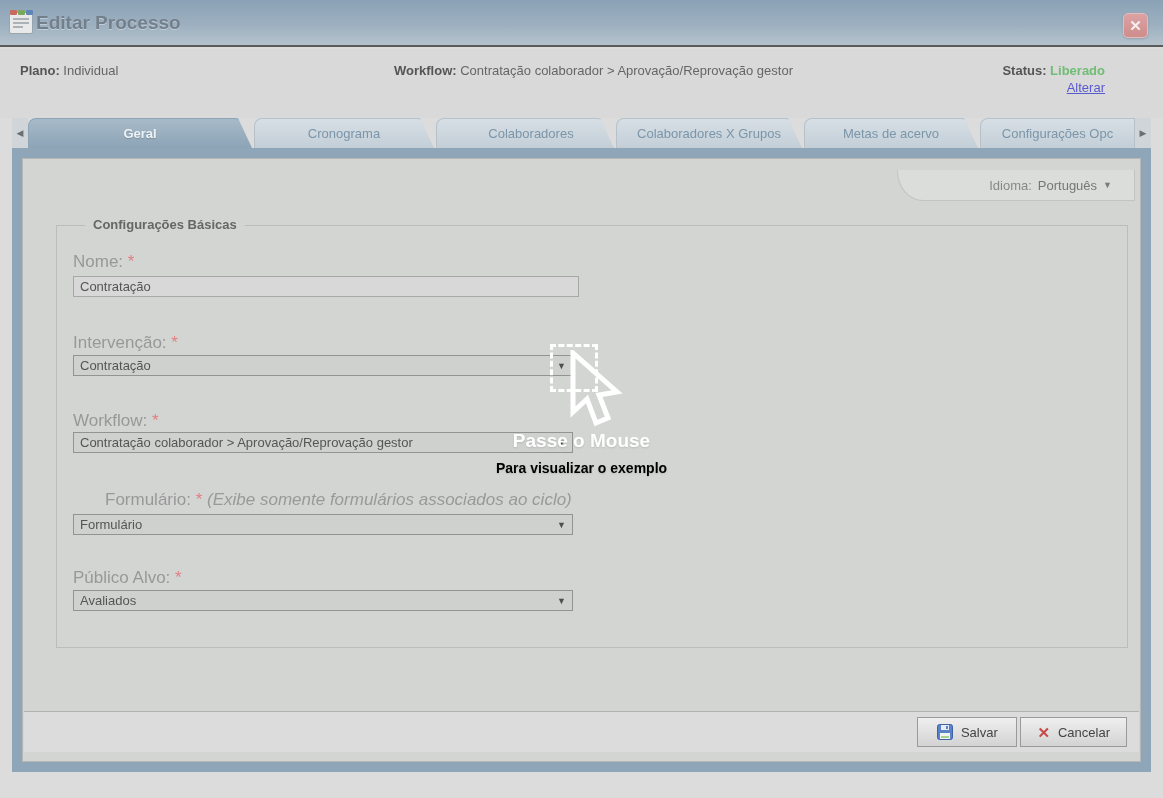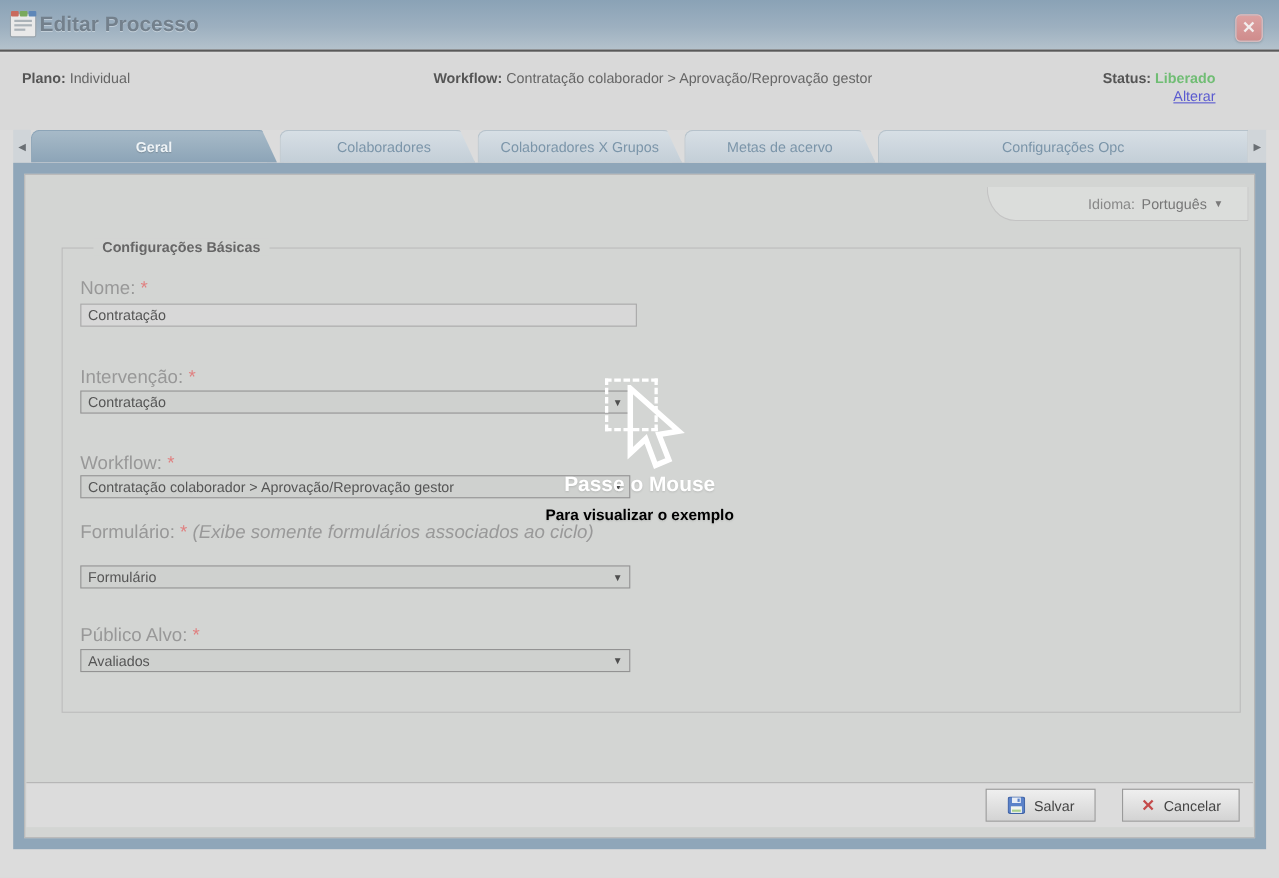--- a/index.html
+++ b/index.html
@@ -75,21 +75,21 @@
     background:#d8d8d8; border:1px solid #a8a8a8; font-size:13px; color:#555;
     padding:0 6px; font-family:"Liberation Sans", sans-serif; }
   .sel { position:absolute; left:16px; width:500px; height:21px;
     background:#cfd1cf; border:1px solid #939393; font-size:13px; color:#555;
     line-height:19px; padding:0 22px 0 6px; cursor:pointer; white-space:nowrap; overflow:hidden; }
   .sel .arrow { position:absolute; right:6px; top:0; line-height:20px; font-size:9px; color:#4f4f4f; }
 
   
   .footer { position:absolute; left:1px; right:1px; bottom:9px; height:41px;
     background:#dcdcdc; border-top:1px solid #b2b2b2;
-    display:flex; align-items:center; justify-content:flex-end; padding-right:12px; gap:24px; }
+    display:flex; align-items:center; justify-content:flex-end; padding-right:12px; gap:3px; }
   .btn { height:30px; border:1px solid #9a9a9a; background:linear-gradient(180deg,#efefef,#d3d3d3);
     display:flex; align-items:center; justify-content:center; gap:8px; font-size:13px; color:#444;
     cursor:pointer; padding:0 16px; min-width:100px; }
   .cancel-x { color:#c44a4a; font-weight:bold; font-size:15px; line-height:15px; }
 
   
   .dash-box { position:absolute; left:550px; top:344px; width:48px; height:48px;
     border:3px dashed #ffffff; }
   .cursor-svg { position:absolute; left:569px; top:350px; }
   .ov-title { position:absolute; left:0; top:430px; width:1163px; text-align:center;
@@ -131,20 +131,21 @@
       <span class="lbl-b">Status:</span>
       <span class="status-val">Liberado</span>
       <br>
       <a class="alterar">Alterar</a>
     </div>
   </div>
 
   <div class="tabsbar">
     <div class="tab-scroll">◀</div>
     <div class="tab active" style="width:224px;">Geral</div>
+    <div class="tab" style="width:180px;">Cronograma</div>
     <div class="tab" style="width:178px;padding-left:12px;">Colaboradores</div>
     <div class="tab" style="width:186px;">Colaboradores X Grupos</div>
     <div class="tab" style="width:174px;">Metas de acervo</div>
     <div class="tab last">Configurações Opc</div>
     <div class="tab-scroll">▶</div>
   </div>
 
   <div class="panel">
     <div class="panel-inner">
 
@@ -174,21 +175,21 @@
 
         <div class="field-label" style="top:185px;">
           <span>Workflow:</span>
           <span class="req">*</span>
         </div>
         <div class="sel" style="top:206px;">
           <span>Contratação colaborador &gt; Aprovação/Reprovação gestor</span>
           <span class="arrow">▼</span>
         </div>
 
-        <div class="field-label" style="top:248px;">
+        <div class="field-label" style="top:264px;margin-left:32px;">
           <span>Formulário:</span>
           <span class="req">*</span>
           <span class="note">(Exibe somente formulários associados ao ciclo)</span>
         </div>
         <div class="sel" style="top:288px;">
           <span>Formulário</span>
           <span class="arrow">▼</span>
         </div>
 
         <div class="field-label" style="top:342px;">

